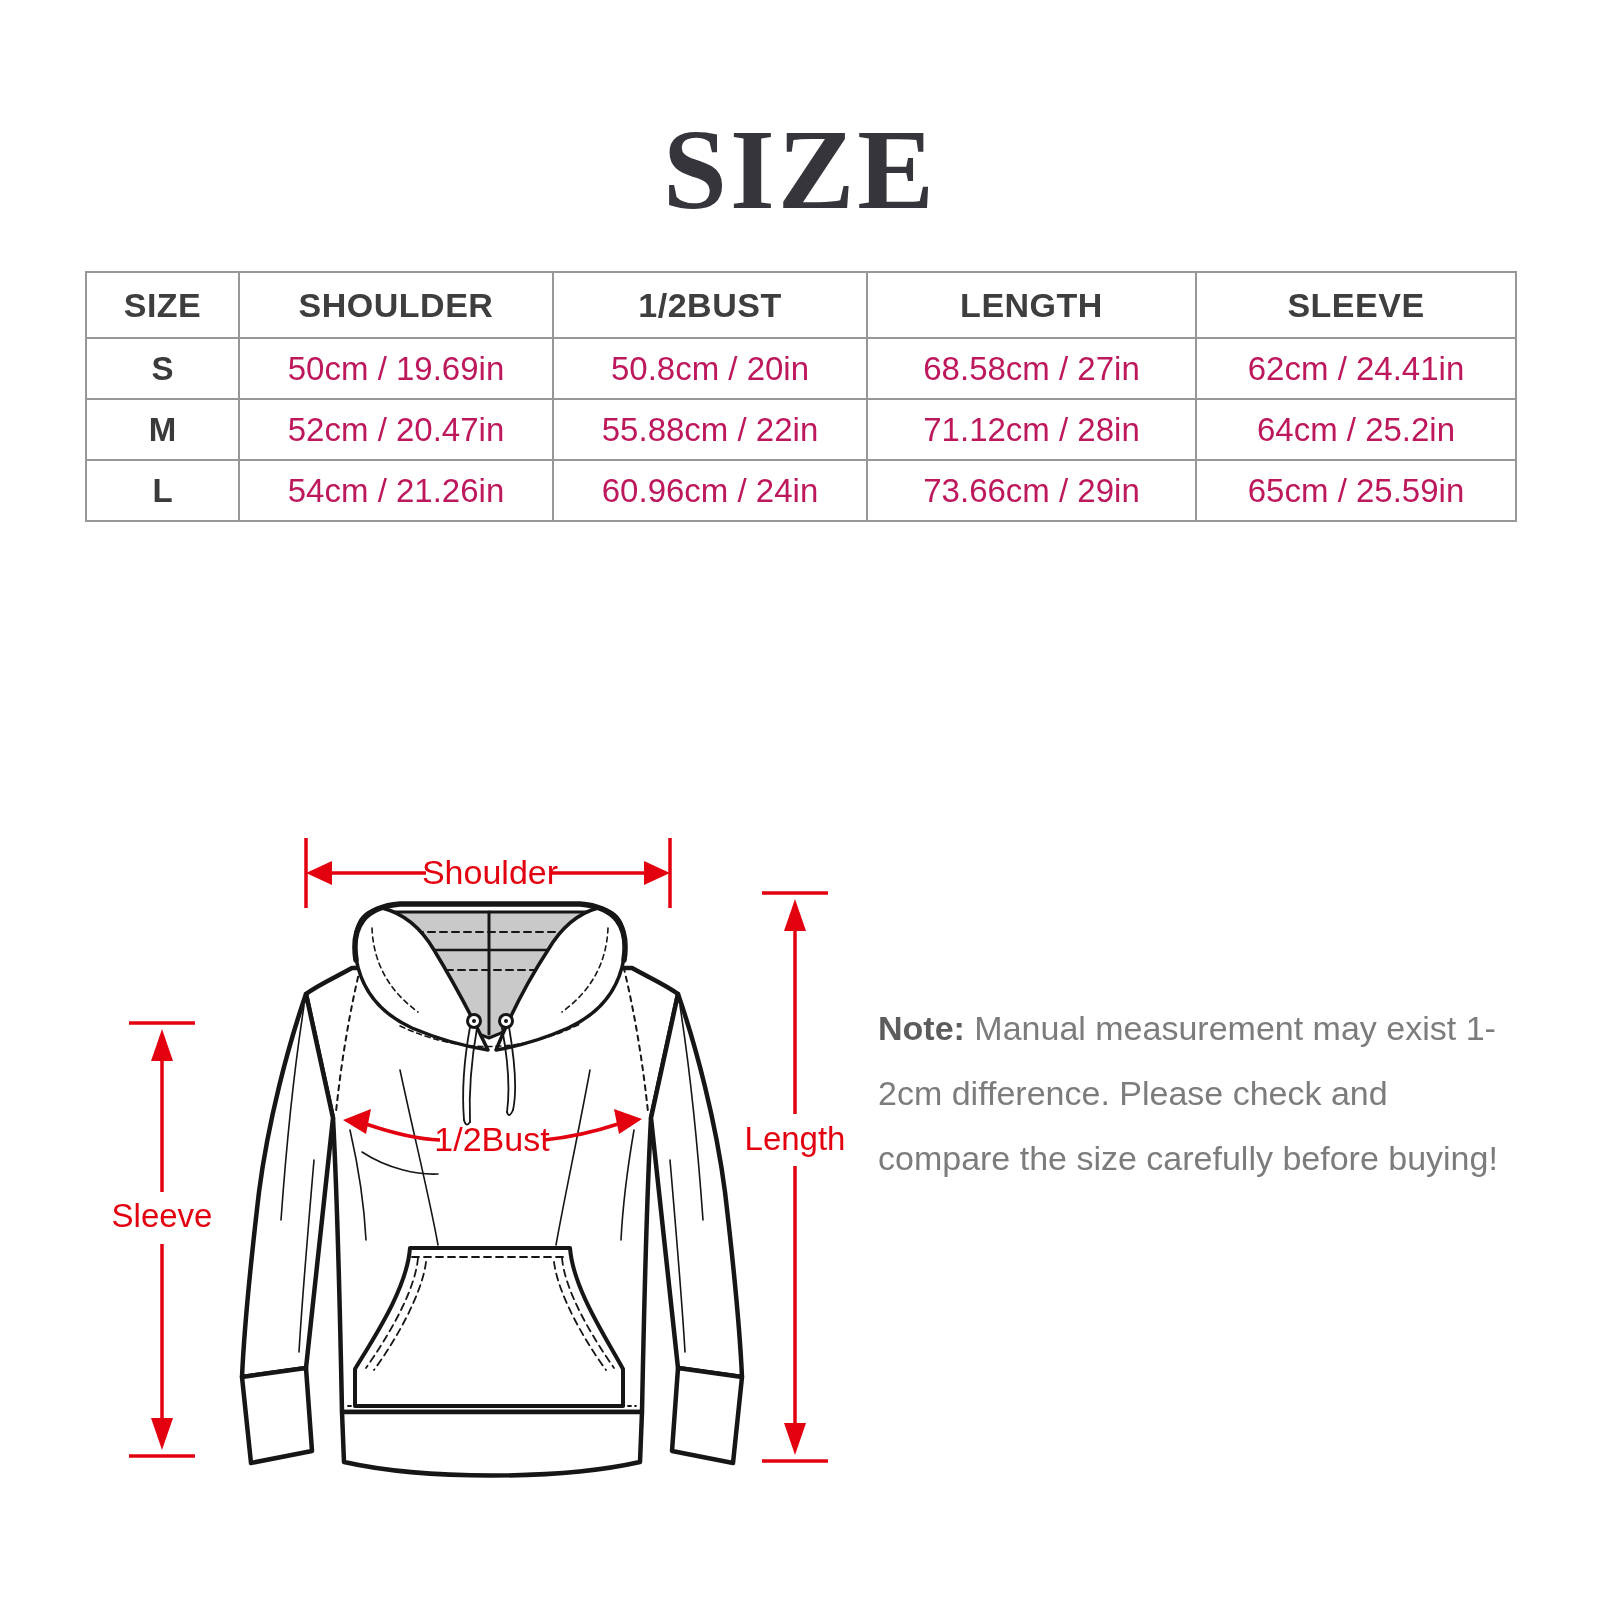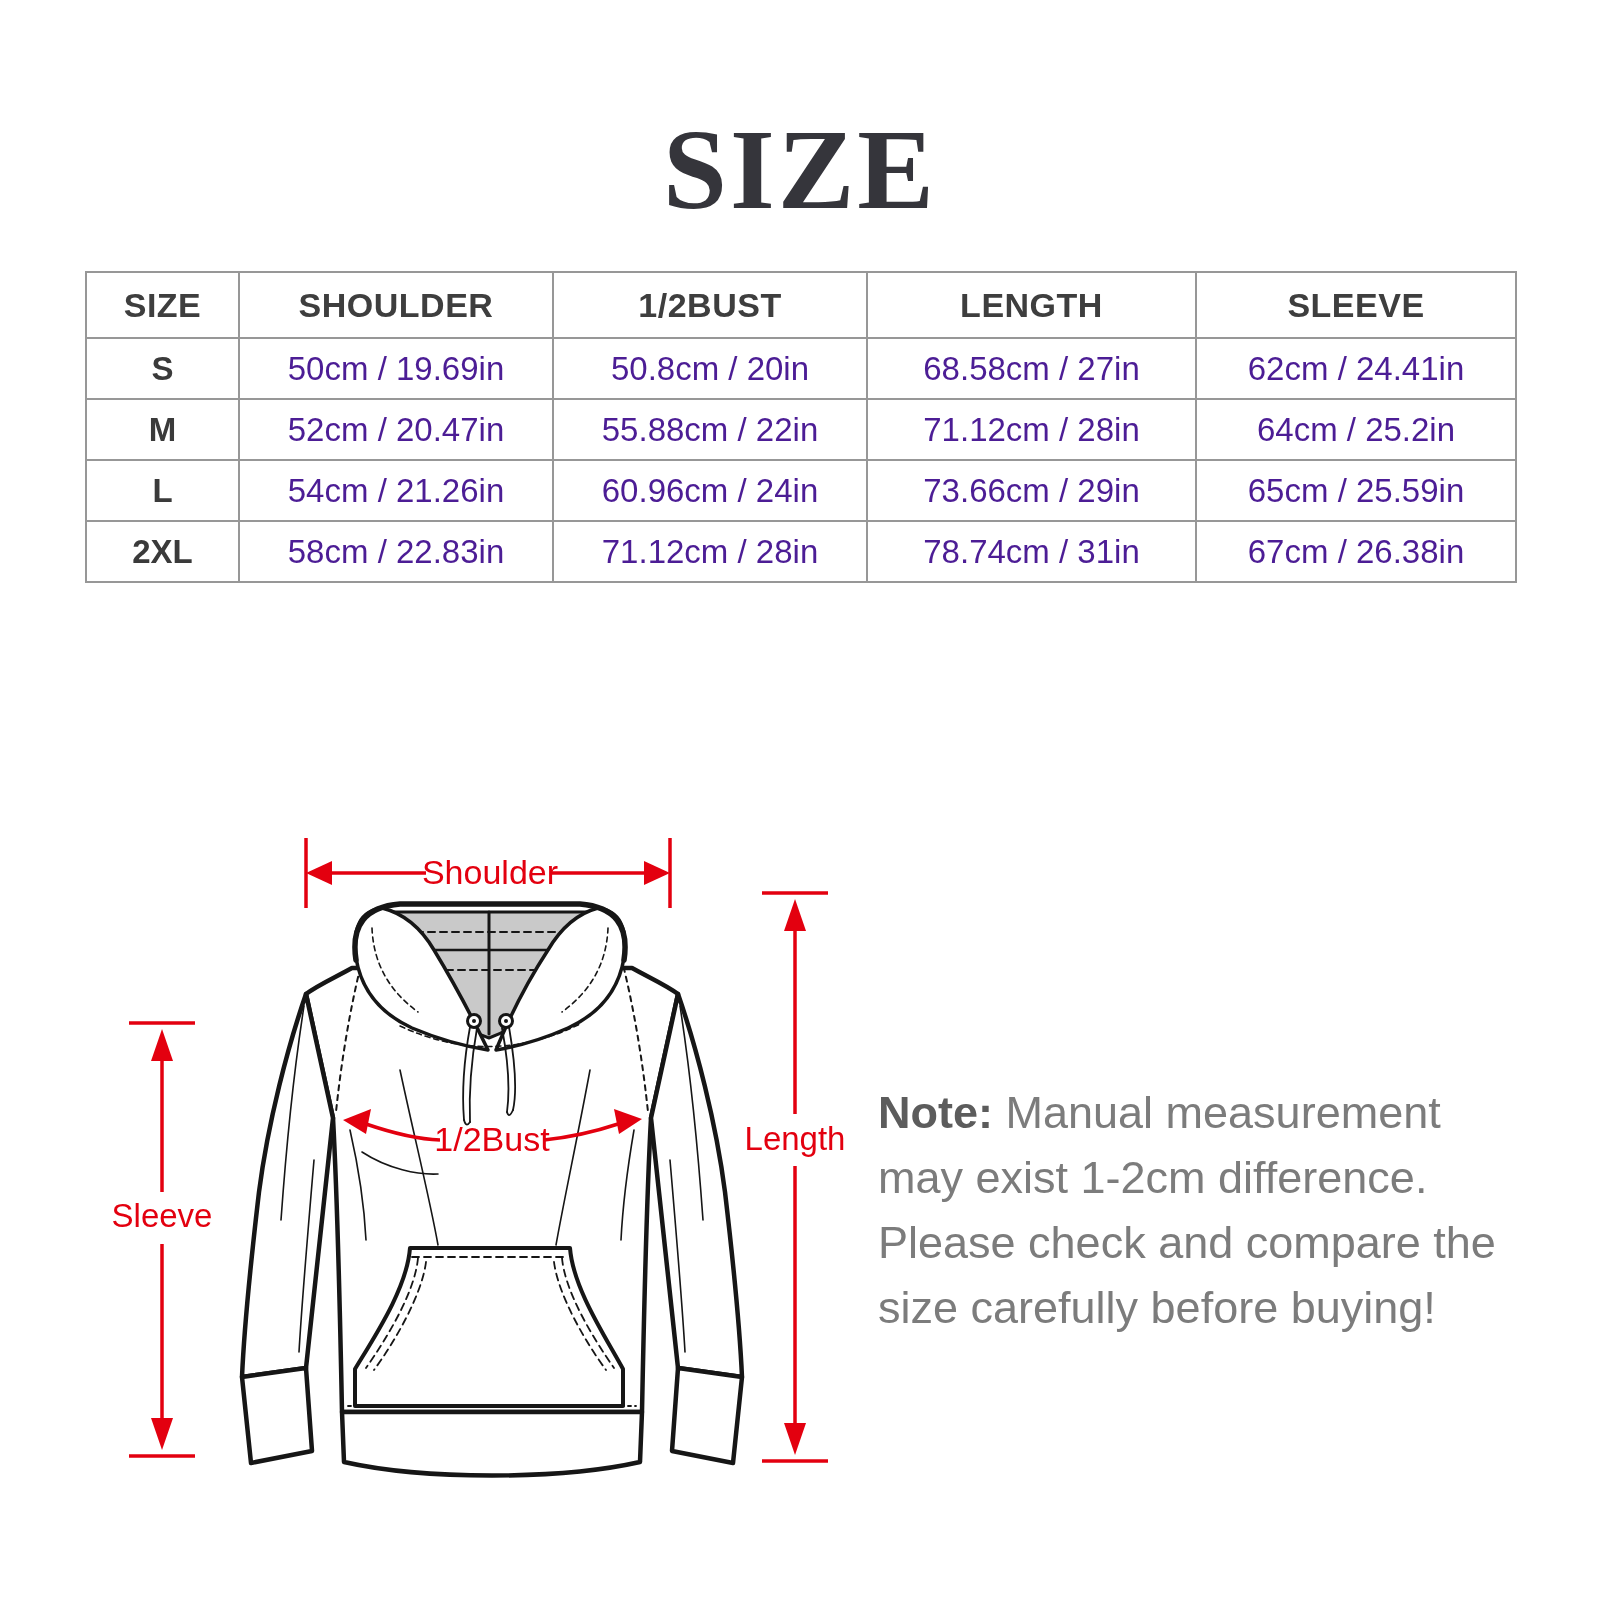--- a/index.html
+++ b/index.html
@@ -37,38 +37,38 @@
     height:64px;
     font-size:34px;
     font-weight:700;
     color:#3e3e3e;
     letter-spacing:0.5px;
   }
   .size-table td{
     height:59px;
     font-size:33px;
     font-weight:400;
-    color:#4c1d95;
+    color:#be185d;
   }
   .size-table td.size-col{
     font-weight:700;
     color:#3a3a3a;
   }
   
   .diagram-wrap{
     position:absolute;left:100px;top:820px;width:760px;height:700px;
   }
   .dim-label{
     font-family:"Liberation Sans", sans-serif;
     fill:#e3000f;
   }
   
   .note{
-    position:absolute;left:878px;top:1080px;width:622px;
-    font-size:45px;
+    position:absolute;left:878px;top:996px;width:622px;
+    font-size:34px;
     line-height:65px;
     color:#7c7c7c;
   }
   .note .note-prefix{
     font-weight:700;
     color:#5c5c5c;
   }
 </style>
 </head>
 <body>
@@ -106,27 +106,20 @@
       <td>55.88cm / 22in</td>
       <td>71.12cm / 28in</td>
       <td>64cm / 25.2in</td>
     </tr>
     <tr>
       <td class="size-col">L</td>
       <td>54cm / 21.26in</td>
       <td>60.96cm / 24in</td>
       <td>73.66cm / 29in</td>
       <td>65cm / 25.59in</td>
-    </tr>
-    <tr>
-      <td class="size-col">2XL</td>
-      <td>58cm / 22.83in</td>
-      <td>71.12cm / 28in</td>
-      <td>78.74cm / 31in</td>
-      <td>67cm / 26.38in</td>
     </tr>
   </tbody>
 </table>
 
 <div class="diagram-wrap">
 <svg width="760" height="700" viewBox="0 0 760 700" xmlns="http://www.w3.org/2000/svg">
 
   <g stroke="#161616" fill="none" stroke-linecap="round" stroke-linejoin="round">
 
     <path d="M252,148 C234,158 218,165 206,174 L233,298 C238,390 240,490 242,592 L542,592 C544,490 546,390 551,298 L578,174 C566,165 550,158 532,148 Z" fill="#ffffff" stroke-width="4.5"></path>

